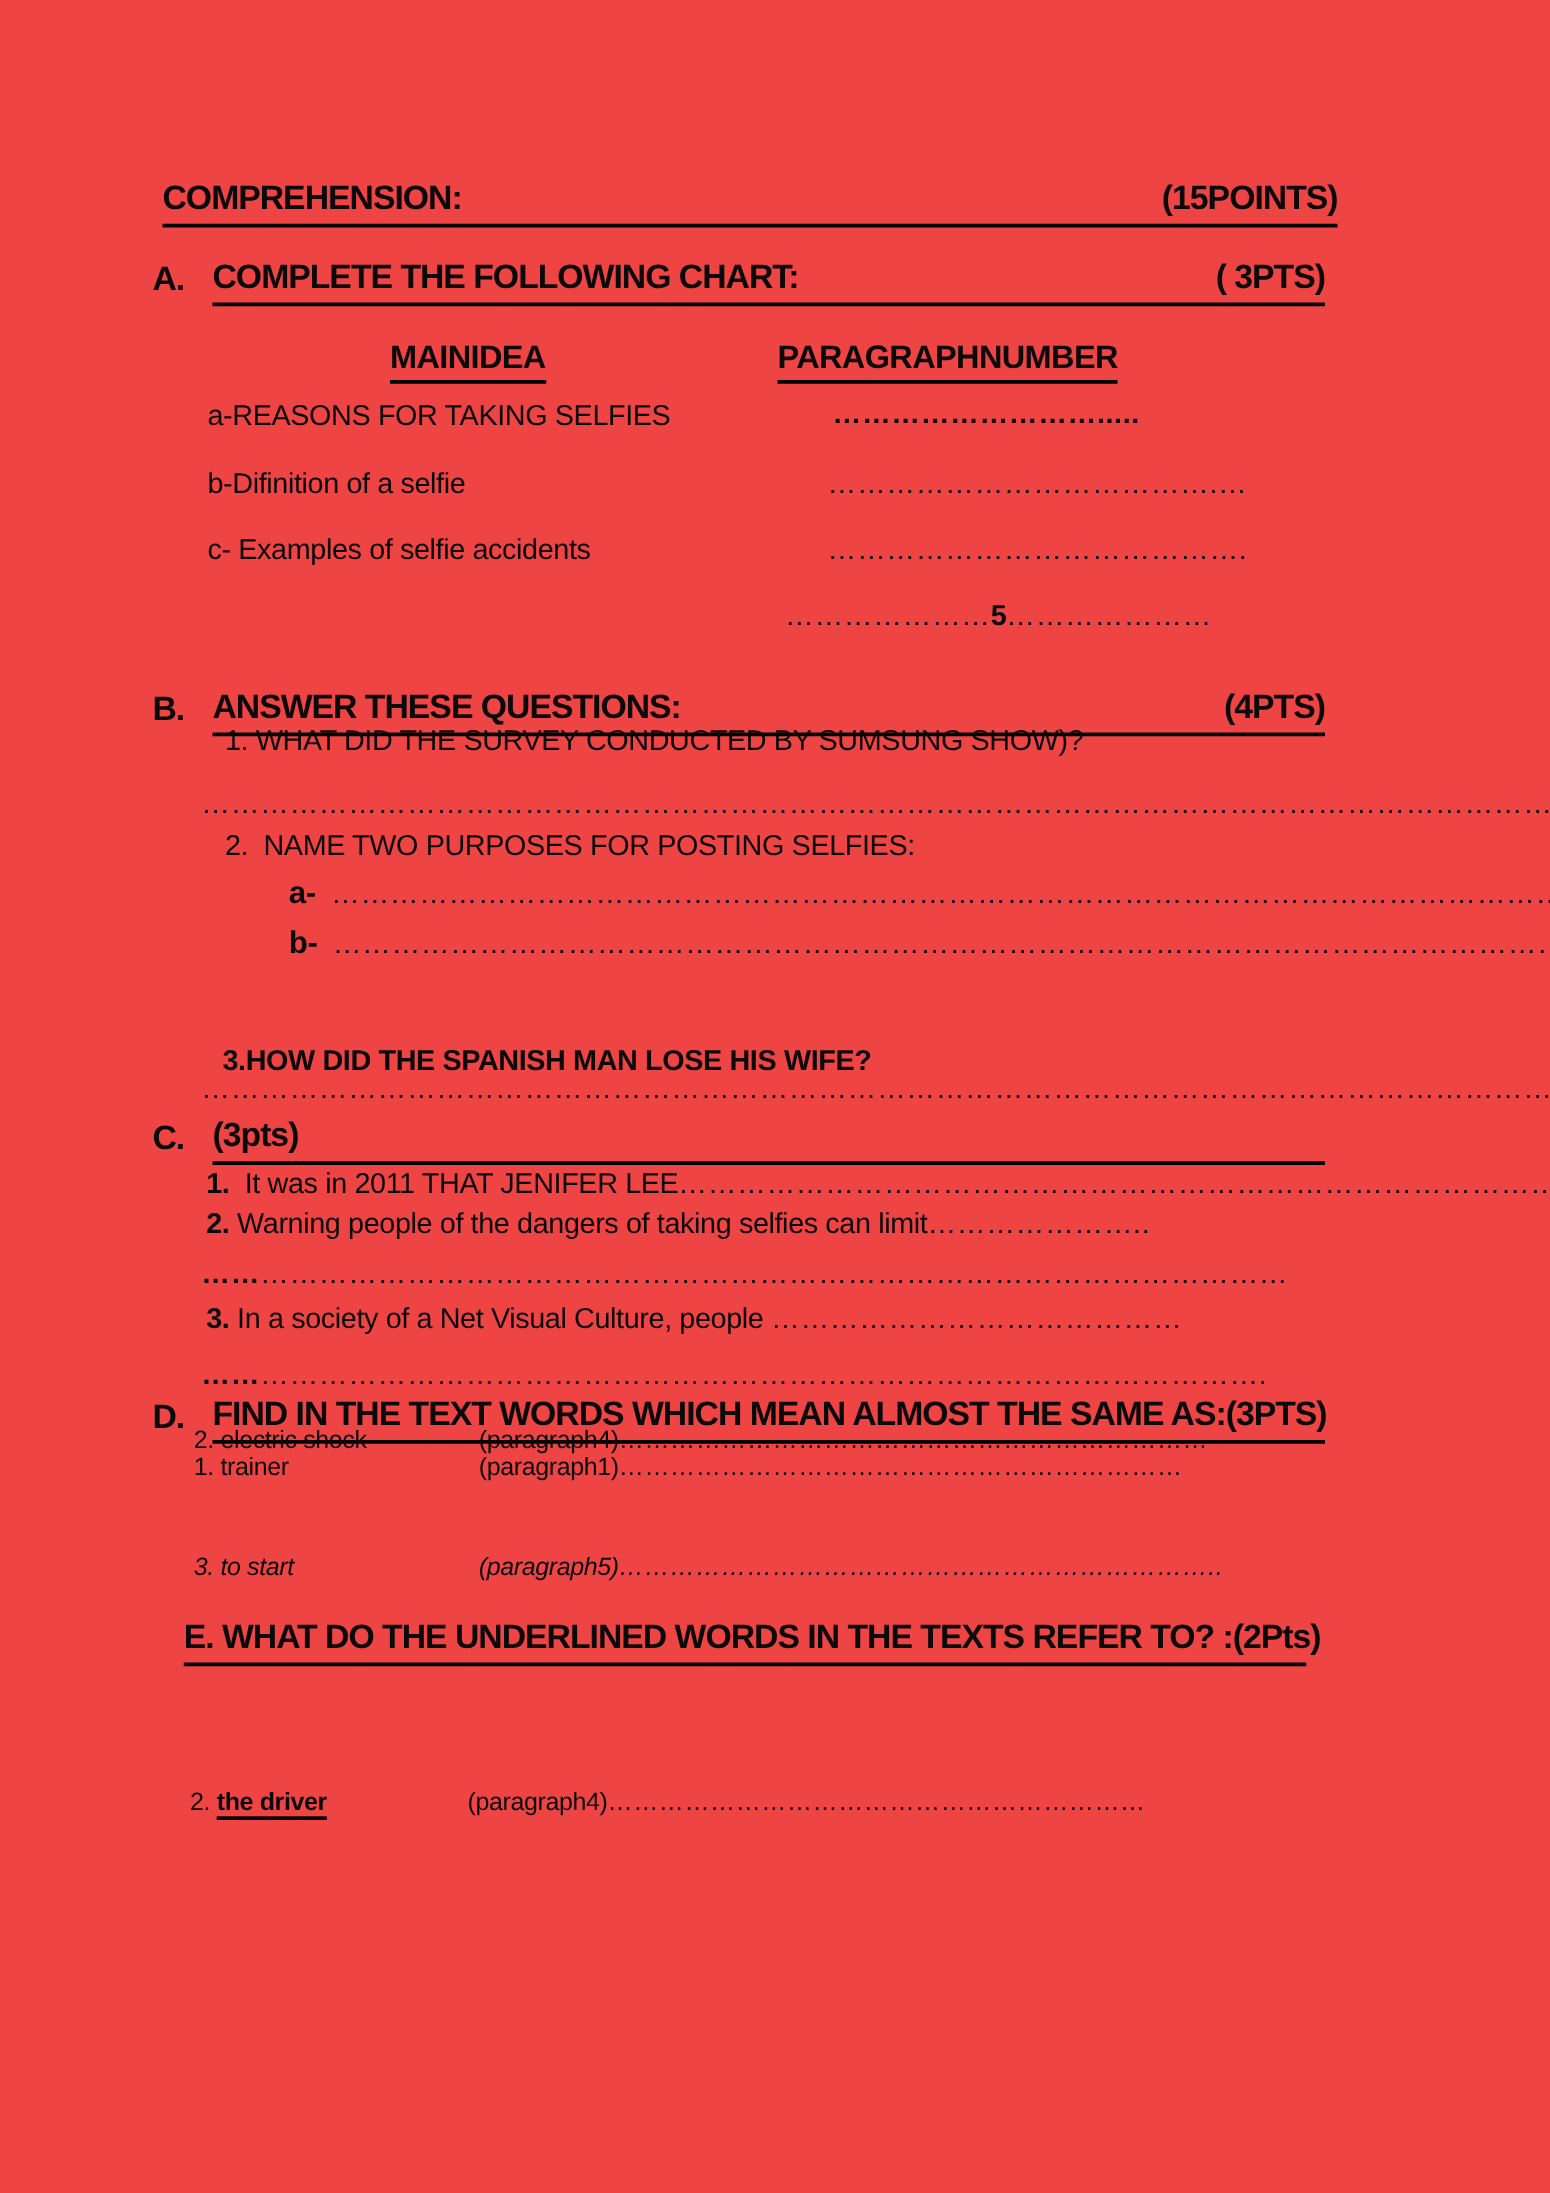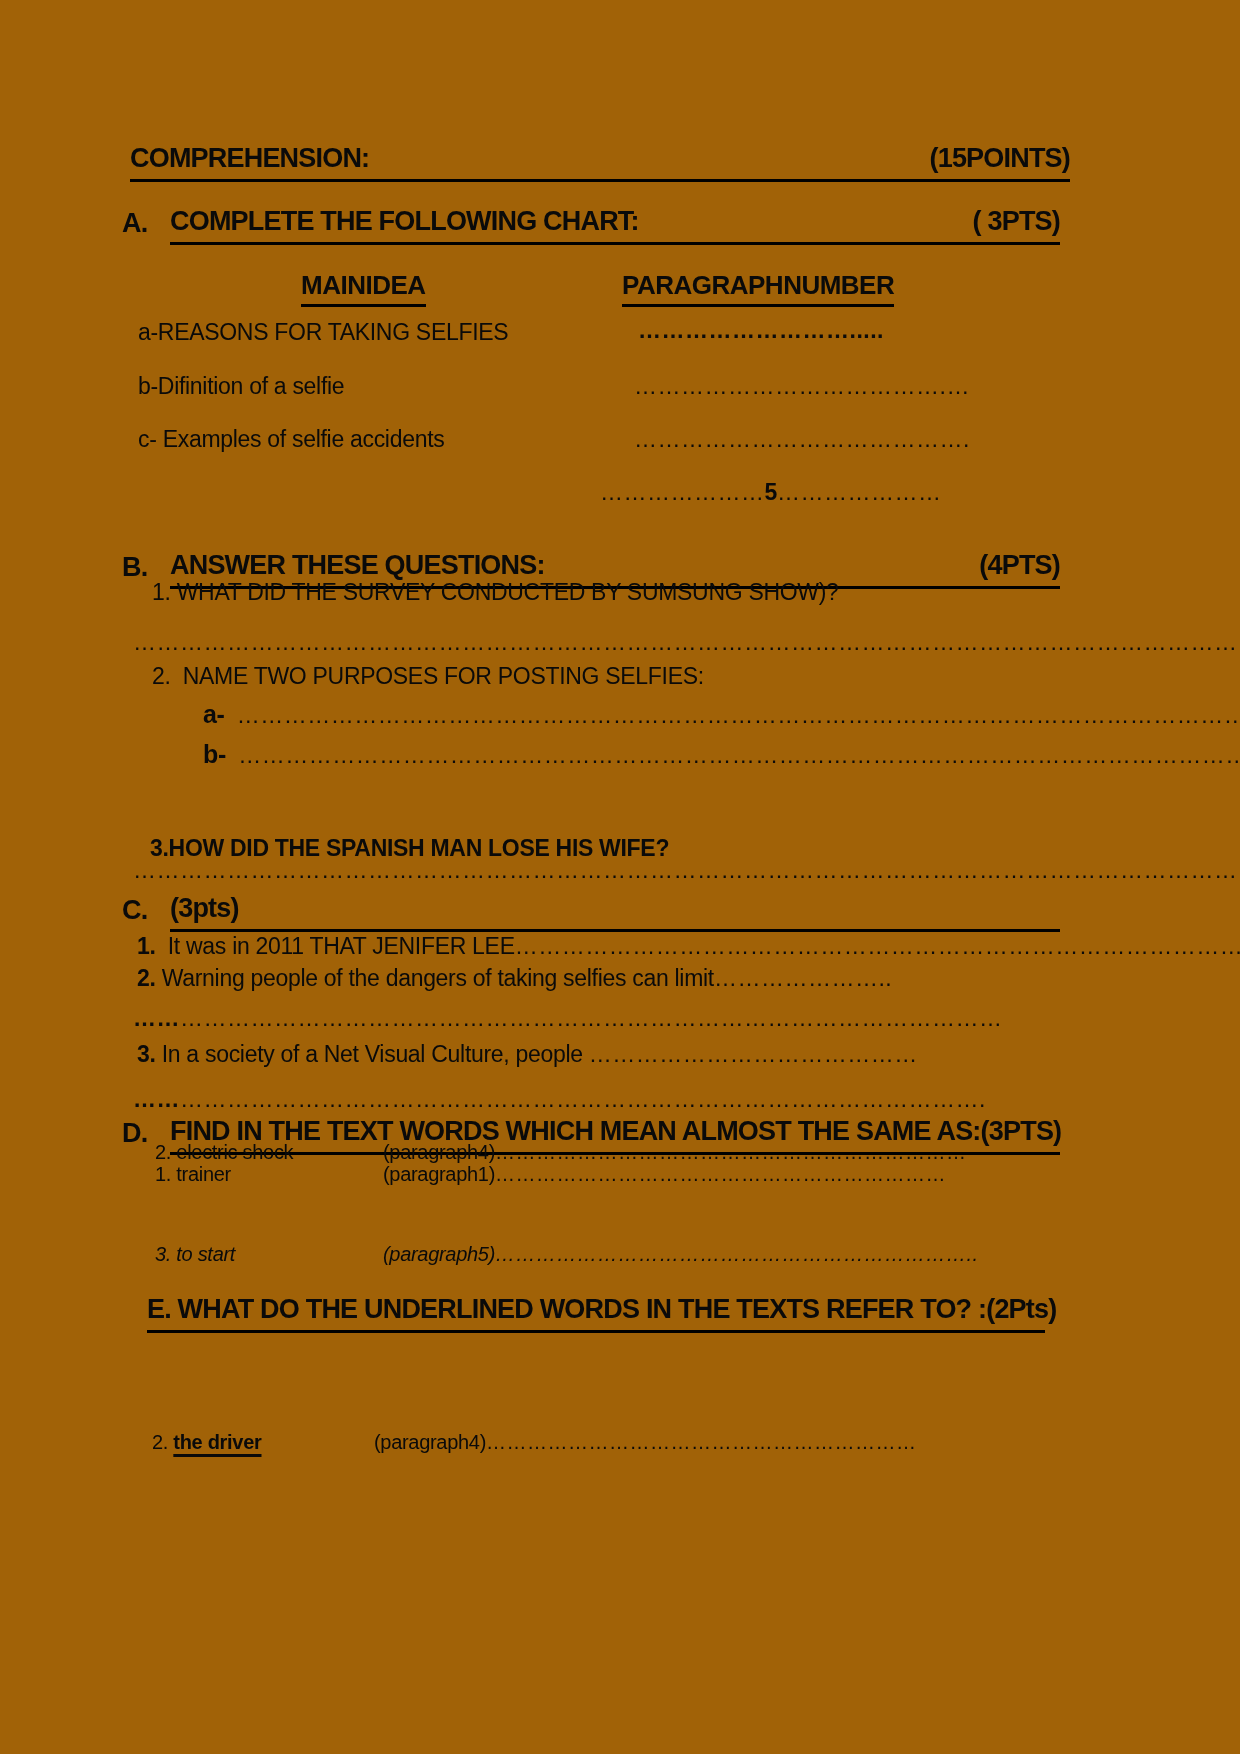--- a/index.html
+++ b/index.html
@@ -1,25 +1,25 @@
 <!DOCTYPE html>
 <html><head>
 <meta charset="utf-8">
 <style>
   html,body{margin:0;padding:0;background:#ffffff;}
   #page{
     position:relative;
     width:1240px;height:1754px;
-    background:#a16207;
+    background:#ef4444;
     font-family:"Liberation Sans", sans-serif;
     color:#0a0a0a;
     overflow:hidden;
   }
   .line{position:absolute;white-space:pre;}
-  .body{font-size:23px;letter-spacing:-0.3px;line-height:28px;}
+  .body{font-size:23px;letter-spacing:-0.3px;line-height:28px;margin-left:28px;}
   .body-lg{font-size:20px;letter-spacing:-0.3px;line-height:29px;}
   .bold{font-weight:bold;}
   
   .hrow{position:absolute;display:flex;align-items:flex-end;
         font-weight:bold;font-size:27px;letter-spacing:-0.8px;white-space:pre;}
   .hletter{width:48px;flex:none;padding-bottom:6px;}
   .uwrap{flex:1;display:flex;justify-content:space-between;
          border-bottom:3px solid #000;padding-bottom:5px;min-width:0;}
   
   .colhead{position:absolute;font-weight:bold;font-size:26px;letter-spacing:-0.5px;
@@ -41,21 +41,21 @@
   </div>
 
   <div class="hrow" style="left:122px;top:206px;width:938px;">
     <span class="hletter">A.</span>
     <span class="uwrap">
       <span>COMPLETE THE FOLLOWING CHART:</span>
       <span>( 3PTS)</span>
     </span>
   </div>
 
-  <div class="colhead" style="left:301px;top:270px;">MAINIDEA</div>
+  <div class="colhead" style="left:312px;top:270px;">MAINIDEA</div>
   <div class="colhead" style="left:622px;top:270px;">PARAGRAPHNUMBER</div>
 
   <div class="line body" style="left:138px;top:318px;">a-REASONS FOR TAKING SELFIES</div>
   <div class="line body bold dots" style="left:638px;top:316px;">……………………….....</div>
 
   <div class="line body" style="left:138px;top:372px;">b-Difinition of a selfie</div>
   <div class="line body dots" style="left:634px;top:372px;">………………………………….…</div>
 
   <div class="line body" style="left:138px;top:425px;">c- Examples of selfie accidents</div>
   <div class="line body dots" style="left:634px;top:425px;">…………………………………….</div>

